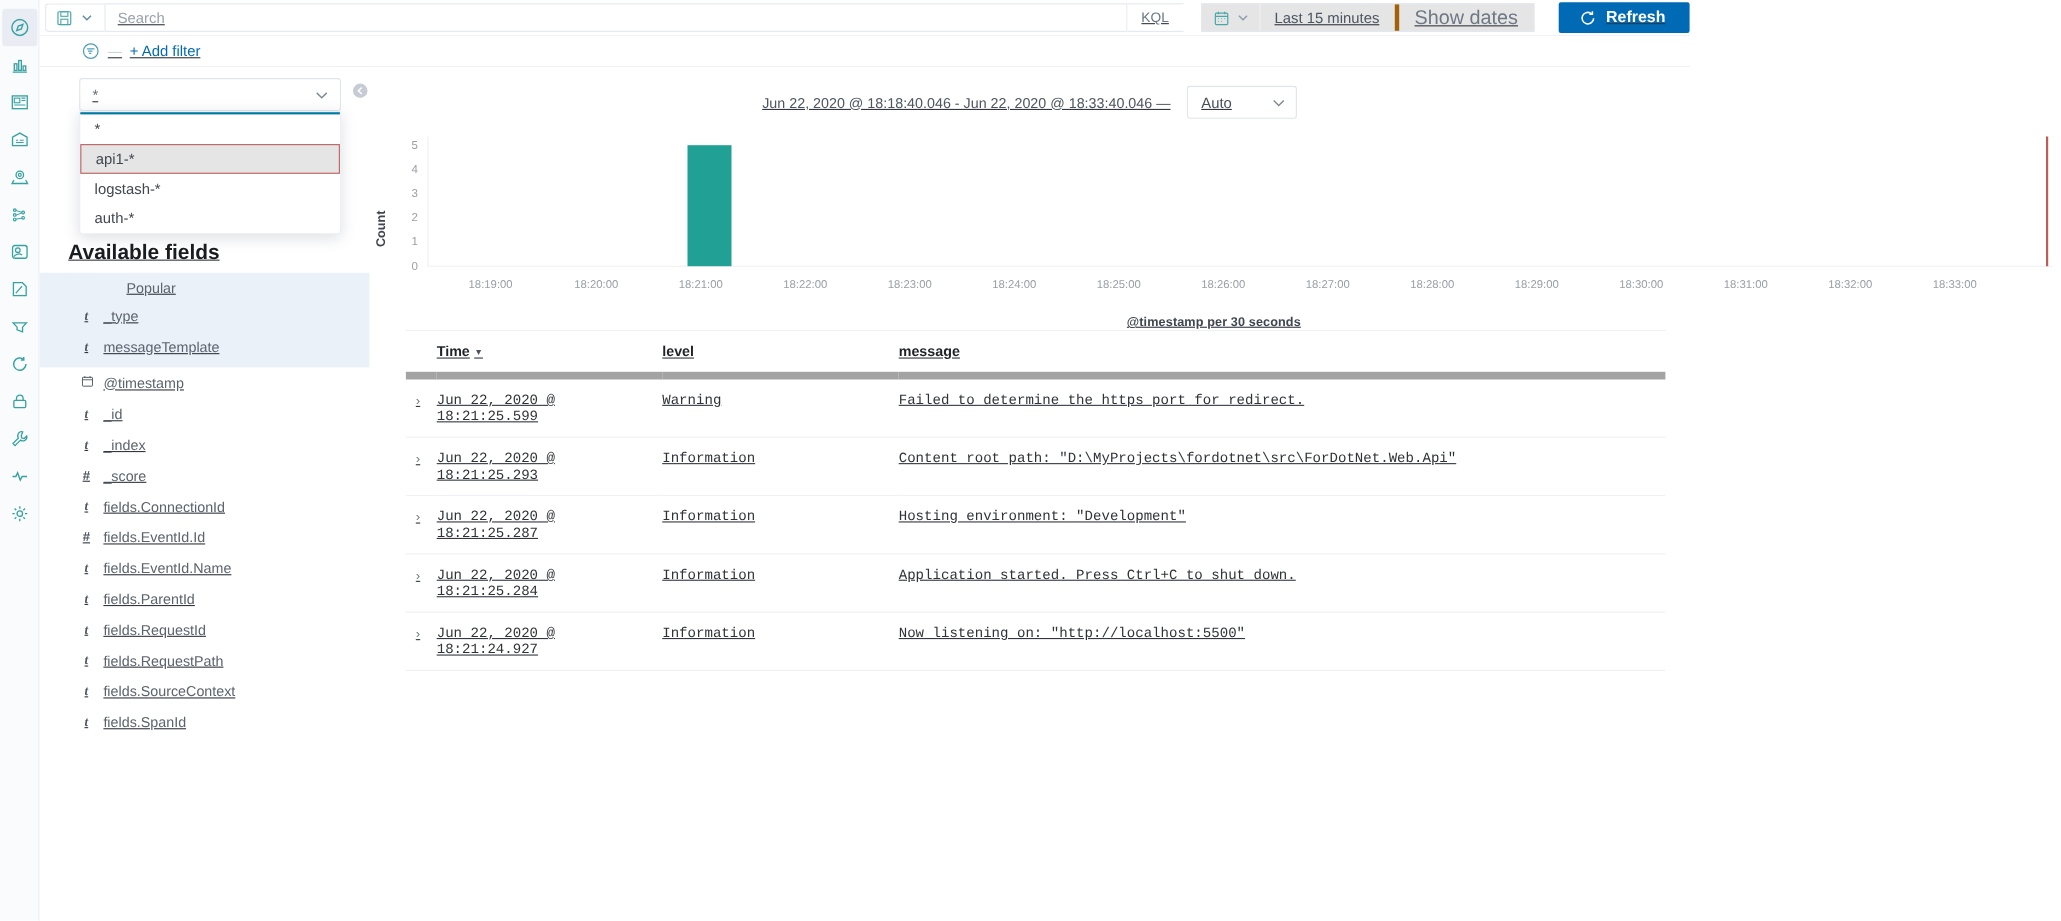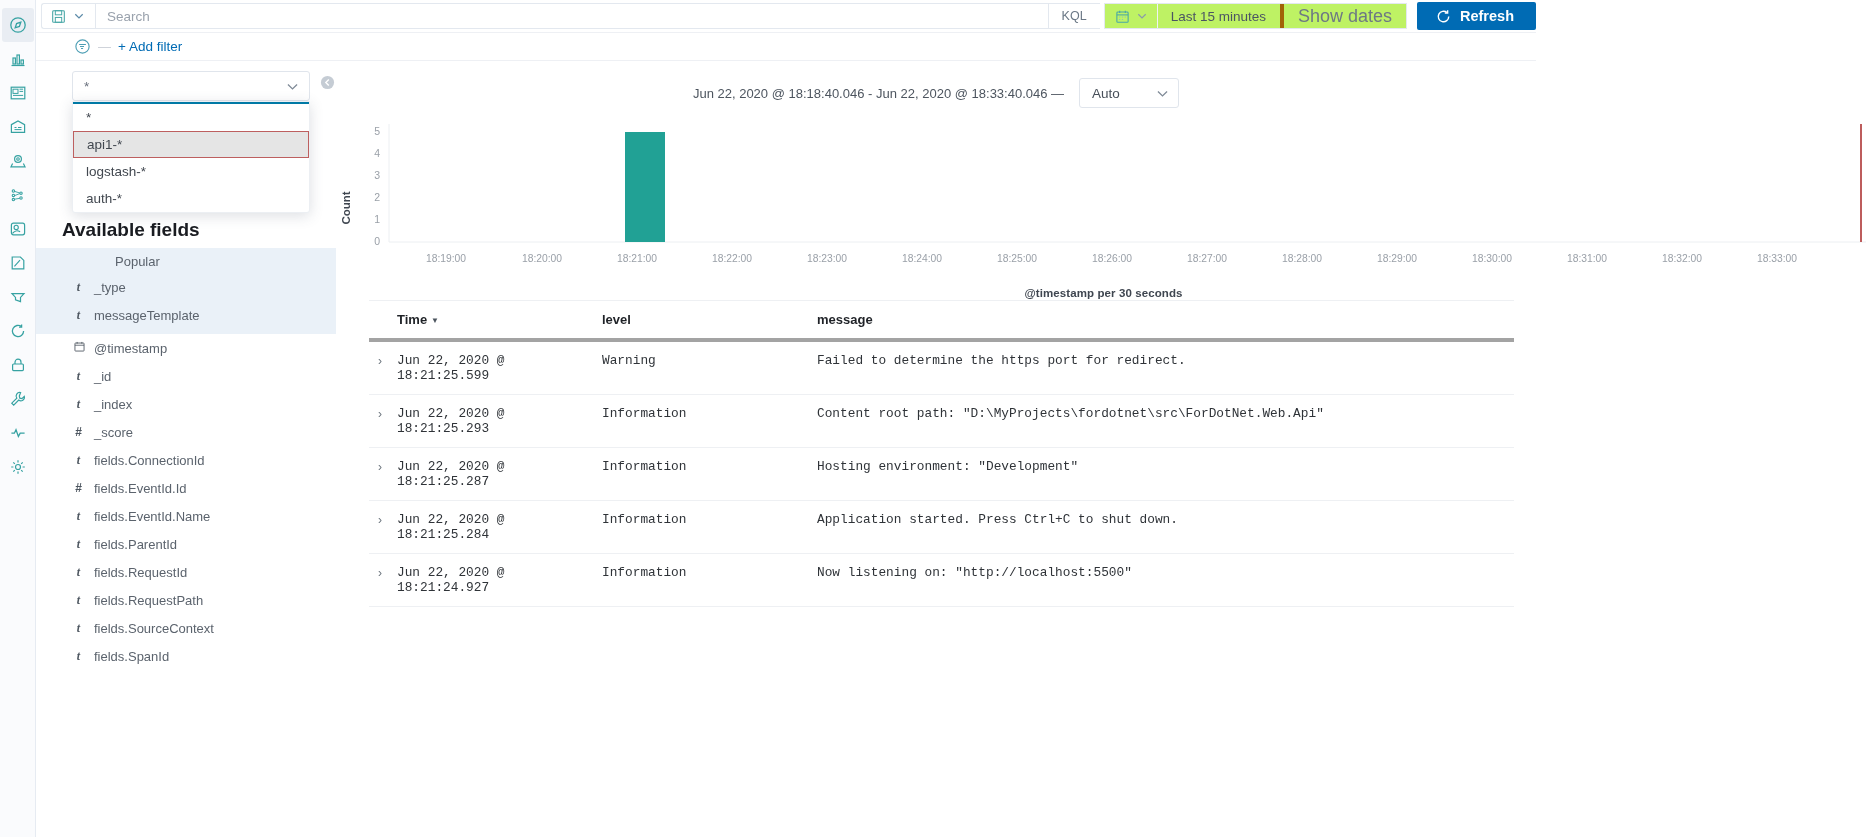--- a/index.html
+++ b/index.html
@@ -3,21 +3,21 @@
 <meta charset="utf-8">
 <style>
   * { box-sizing: border-box; margin: 0; padding: 0; }
   html, body {
     width: 1874px; height: 837px;
     font-family: "Liberation Sans", sans-serif;
     background: #ffffff;
     color: #343741;
     overflow: hidden;
   }
-  .app { position: relative; width: 1536px; height: 837px; display: flex; }
+  .app { position: relative; width: 1536px; height: 837px; display: flex; text-decoration: underline; }
 
   
   .rail {
     width: 36px; height: 837px;
     background: #fafbfd;
     border-right: 1px solid #e6ebf2;
     display: flex; flex-direction: column; align-items: center;
     padding-top: 8px; flex: 0 0 36px;
   }
   .rail-item {
@@ -52,22 +52,22 @@
     border-radius: 0;
   }
   .kql-tag {
     display: flex; align-items: center; padding: 0 13px;
     font-size: 12.5px; color: #6a7785;
     border: 1px solid #e3e8ef; border-left: none; border-right: none;
     margin: 3px 0; background: #fff; cursor: pointer;
   }
   .datepicker {
     display: flex; align-items: center;
-    border: 1px solid #e3e8ef; background: #bef264;
-    margin: 3px 4px; cursor: pointer;
+    border: 1px solid #e3e8ef; background: #e5e5e5;
+    margin: 3px 16px; cursor: pointer;
   }
   .dp-cal { display: flex; align-items: center; gap: 6px; padding: 0 9px 0 10px; border-right: 1px solid #eef1f5; height: 100%; }
   .dp-range { padding: 0 14px 0 13px; font-size: 13.5px; color: #4b5563; display: flex; align-items: center; }
   .dp-showdates { padding: 0 14px; font-size: 18px; color: #6d7884; display: flex; align-items: center; border-left: 4px solid #a16207; height:100%; }
   .refresh-btn {
     display: flex; align-items: center; gap: 9px;
     background: #006bb4; color: #fff;
     padding: 0 22px 0 19px; font-size: 14.5px; font-weight: bold;
     margin: 2px 0 2px 6px; cursor: pointer; border-radius: 2px;
   }
@@ -161,21 +161,21 @@
   .axis-title {
     text-align: center; font-size: 11.5px; font-weight: bold;
     color: #3f4650; margin-top: 3px; letter-spacing: .1px;
   }
 
   
   .doctable { margin: 14px 22px 0 33px; border-top: 1px solid #eef0f3; }
   table { width: 100%; border-collapse: collapse; }
   th {
     text-align: left; font-size: 13px; font-weight: bold; color: #1f2227;
-    padding: 11px 0 11px 0; border-bottom: 4px solid #a3a3a3;
+    padding: 11px 0 11px 0; border-bottom: 7px solid #a3a3a3;
   }
   th.c-exp { width: 28px; }
   th.c-time { width: 205px; }
   th.c-level { width: 215px; }
   td {
     font-size: 12.8px; color: #2f3338;
     font-family: "Liberation Mono", monospace;
     padding: 11px 0; border-bottom: 1px solid #eef0f3;
     vertical-align: top;
   }

